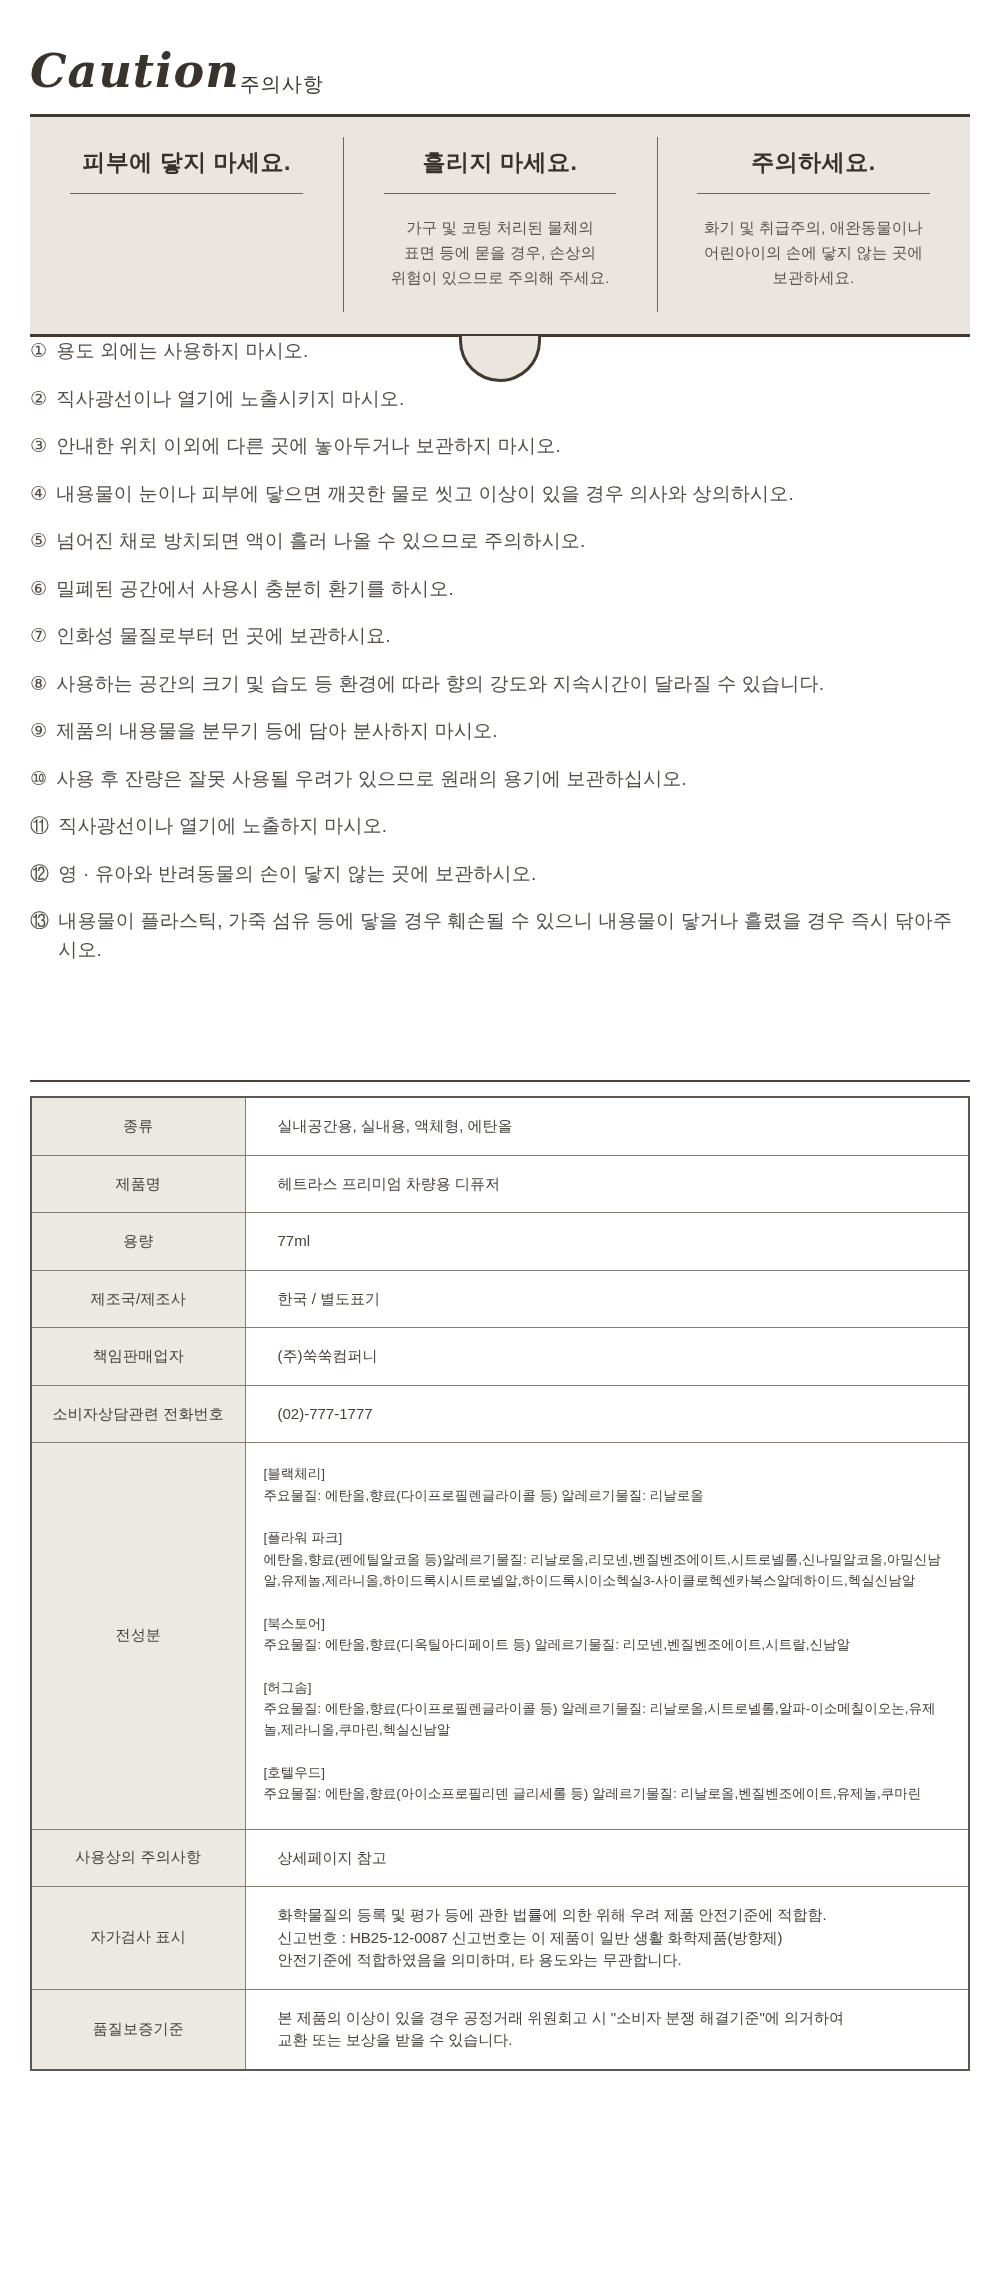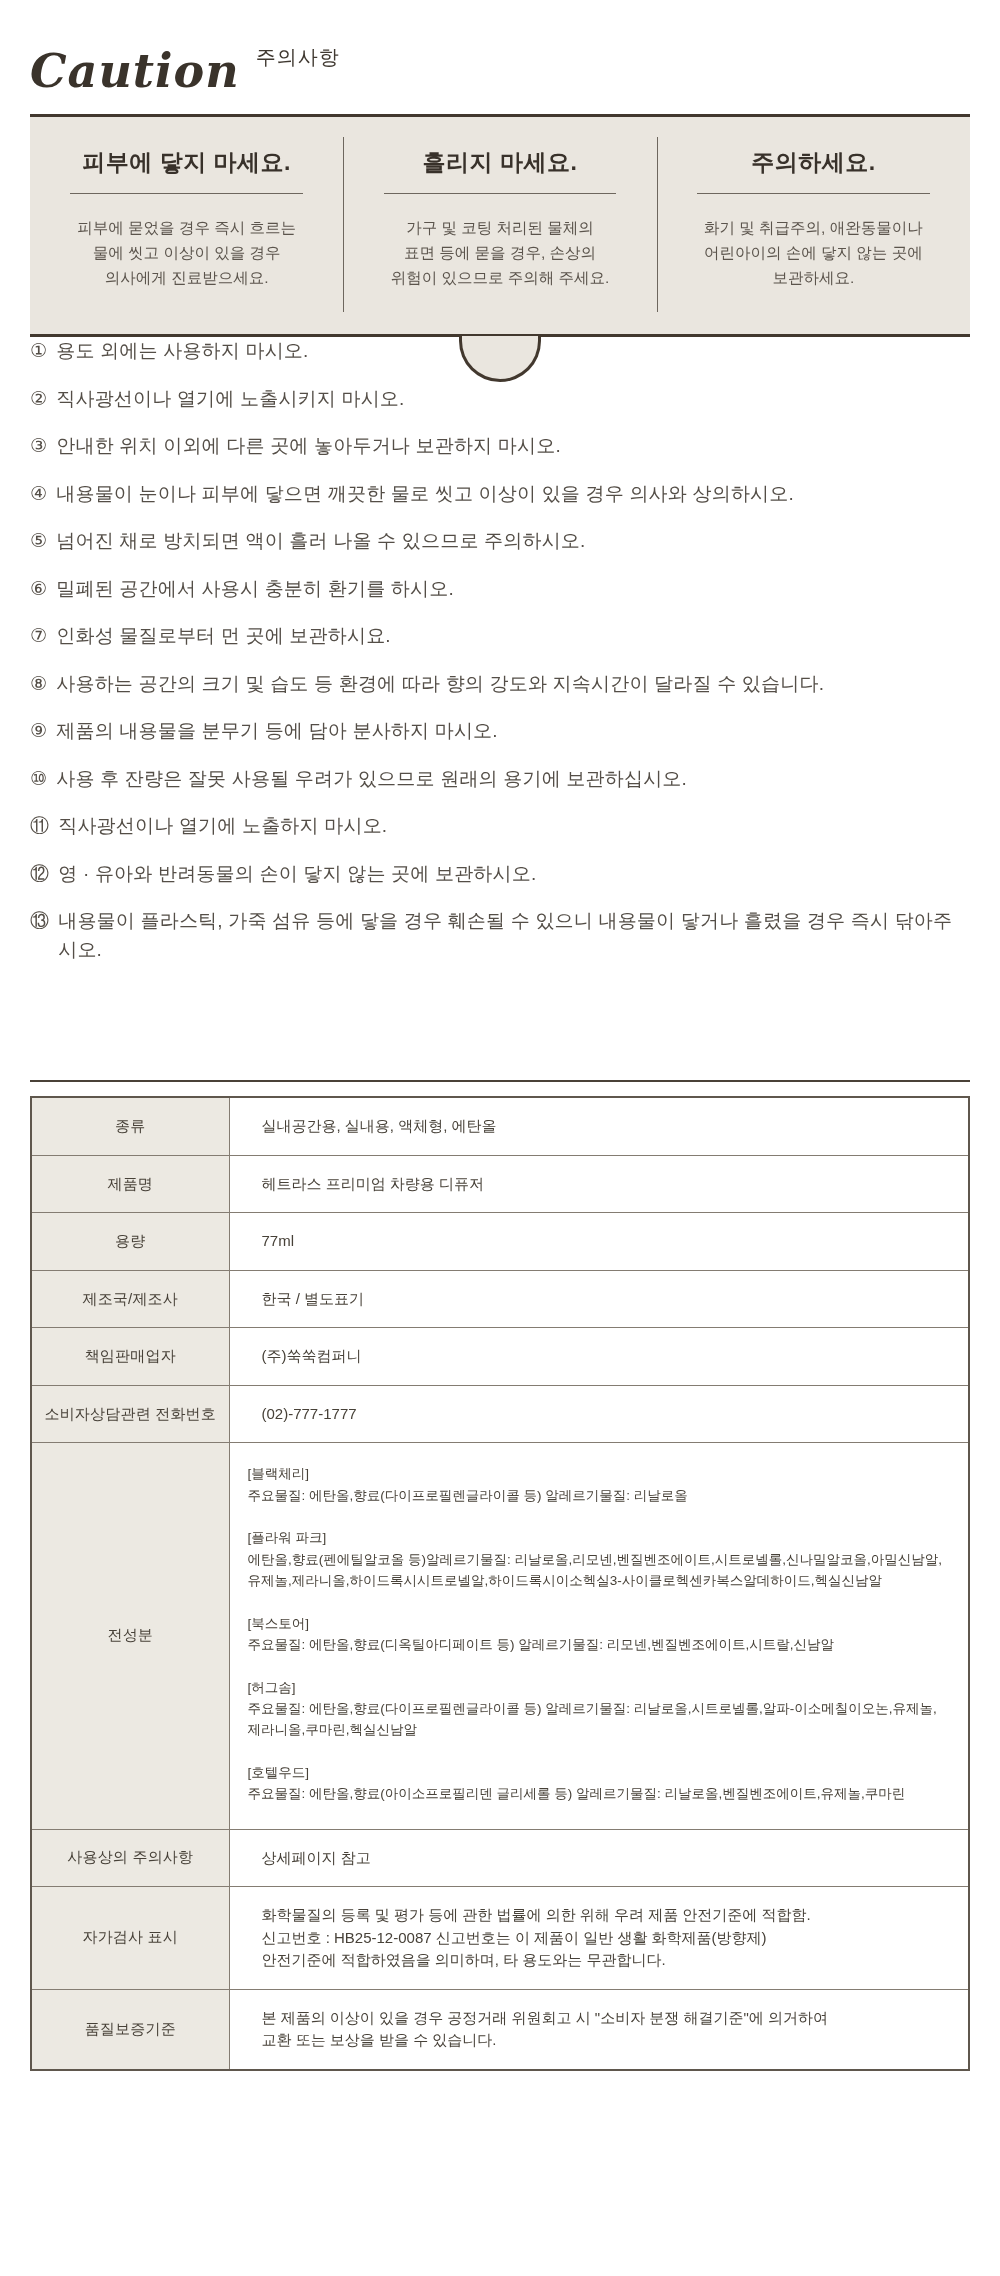--- a/index.html
+++ b/index.html
@@ -15,21 +15,21 @@
   body{
     width:1000px;
     min-height:2276px;
     margin:0 auto;
     font-family:"Liberation Sans","DejaVu Sans",sans-serif;
     color:var(--text);
   }
   .page{padding:44px 30px 60px 30px;}
 
   
-  .section-heading{display:flex;align-items:flex-start;gap:16px;margin-bottom:16px;}
+  .section-heading{display:flex;align-items:flex-end;margin-bottom:16px;}
   .heading-en{
     font-family:"DejaVu Serif","Liberation Serif",serif;
     font-style:italic;
     font-size:46px;
     font-weight:600;
     color:#3a332b;
     letter-spacing:1px;
   }
   .heading-ko{font-size:20px;color:#3f3830;letter-spacing:1px;}
 
@@ -93,21 +93,21 @@
   .heading-rule{height:2px;background:#4a4138;margin:4px 0 14px 0;}
   .info-table{
     width:100%;
     border-collapse:collapse;
     border:2px solid #5f574d;
   }
   .info-table th,.info-table td{
     border:1px solid #847c72;
   }
   .info-label{
-    width:198px;
+    width:214px;
     background:var(--label-bg);
     font-size:15px;
     font-weight:400;
     color:#474138;
     text-align:center;
     padding:18px 8px;
     letter-spacing:.2px;
   }
   .info-value{
     font-size:15px;
@@ -135,23 +135,20 @@
     <span class="heading-en">Caution</span>
     <span class="heading-ko">주의사항</span>
   </header>
 
   <section class="caution-box">
     <div class="warn-cards">
 
         <div class="warn-card">
           <h3 class="warn-title">피부에 닿지 마세요.</h3>
           <div class="warn-underline"></div>
-          <p class="warn-body">피부에 묻었을 경우 즉시 흐르는
-물에 씻고 이상이 있을 경우
-의사에게 진료받으세요.</p>
         </div>
 
         <div class="warn-card">
           <h3 class="warn-title">흘리지 마세요.</h3>
           <div class="warn-underline"></div>
           <p class="warn-body">가구 및 코팅 처리된 물체의
 표면 등에 묻을 경우, 손상의
 위험이 있으므로 주의해 주세요.</p>
         </div>
 

